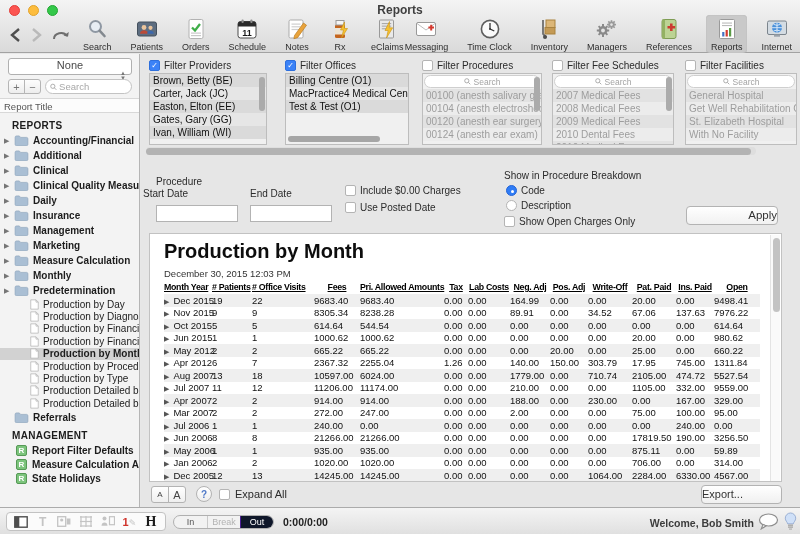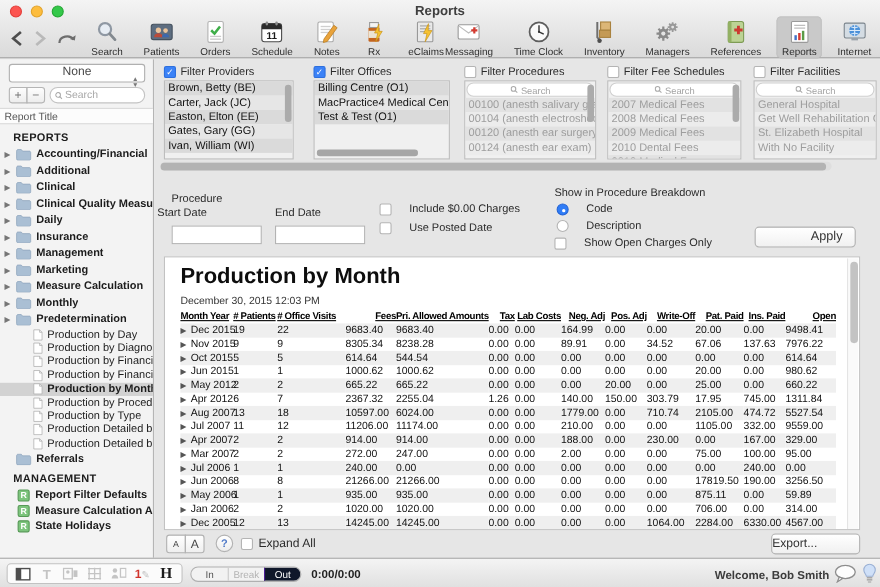--- a/index.html
+++ b/index.html
@@ -99,36 +99,36 @@
   .vthumb { position:absolute; right:1px; top:3px; width:6px; height:34px; border-radius:3px; background:#ababab; }
   .hthumb { position:absolute; left:2px; bottom:2px; height:6px; width:75%; border-radius:3px; background:#a6a6a6; }
   .fhscroll { position:absolute; left:5px; top:93px; width:610px; height:8px; background:#dedede;
     border-radius:4px; }
   .fhscroll .thumb { position:absolute; left:0; top:0.5px; width:605px; height:7px; background:#b3b3b3; border-radius:4px; }
 
   
   .controls { position:absolute; left:0; top:102px; width:100%; height:77px; }
   .clabel { position:absolute; font-size:10px; color:#2b2b2b; white-space:nowrap; }
   .cfield { position:absolute; width:82px; height:17px; background:#fff; border:1px solid #b3b3b3; font-size:10px; padding:0 3px; }
-  .ck { position:absolute; display:flex; align-items:flex-end; gap:16px; }
+  .ck { position:absolute; display:flex; align-items:flex-end; gap:4px; }
   .radio { width:11px; height:11px; border-radius:50%; background:#fff; border:1px solid #b4b4b4; flex:none; position:relative; }
   .radio.on { background:#2f7cf6; border-color:#2565d6; }
   .radio.on::after { content:""; position:absolute; left:3.5px; top:3.5px; width:3px; height:3px; border-radius:50%; background:#fff; }
   .apply-btn { position:absolute; left:545px; top:50px; width:92px; height:19px;
     background:linear-gradient(#ffffff,#f1f1f1); border:1px solid #b3b3b3; border-radius:4px;
-    font-size:11.5px; color:#333; text-align:center; line-height:17px;padding-left:39px; }
+    font-size:11.5px; color:#333; text-align:right; line-height:17px;padding-left:39px; }
 
   
   .report-panel { position:absolute; left:8px; top:179px; width:633px; height:249px; background:#fff;
     border:1px solid #c2c2c2; overflow:hidden; }
   .report-title { position:absolute; left:14px; top:6px; font-size:20px; font-weight:bold; color:#0d0d0d; }
   .report-ts { position:absolute; left:14px; top:34px; font-size:9.5px; color:#333; }
   #report-table { position:absolute; left:14px; top:48px; width:596px; border-collapse:collapse; table-layout:fixed; }
   #report-table th { font-size:8.8px; font-weight:bold; color:#000; text-decoration:underline;
-    white-space:nowrap; padding:0 0 2px 0; text-align:right; letter-spacing:-0.3px; }
+    white-space:nowrap; padding:0 0 2px 0; letter-spacing:-0.3px; }
   #report-table th.l, #report-table td.l { text-align:left; }
   #report-table td { font-size:9.5px; color:#111; height:12.5px; white-space:nowrap; padding:0; }
   #report-table tbody tr:nth-child(odd) { background:#efefef; }
   .row-disc { font-size:7px; color:#555; margin-right:4px; }
   .rvscroll { position:absolute; right:1px; top:1px; width:10px; height:246px; background:#fafafa; border-left:1px solid #e4e4e4; }
   .rvscroll .thumb { position:absolute; left:1.5px; top:3px; width:7px; height:74px; background:#c3c3c3; border-radius:4px; }
 
   
   .rfooter { position:absolute; left:0; top:431px; width:100%; height:22px; }
   .fontgrp { position:absolute; left:10px; top:1px; display:flex; }

